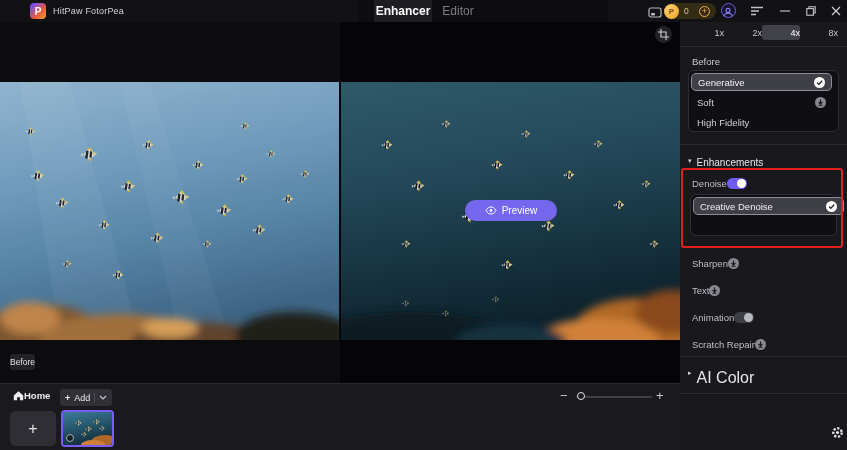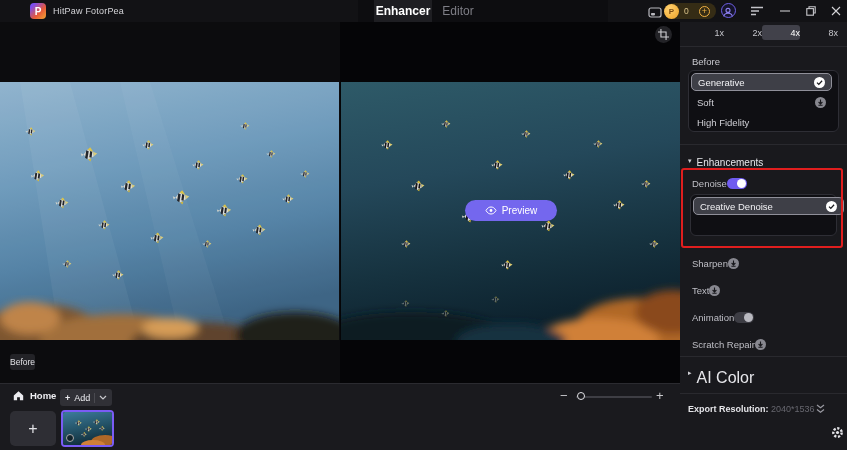--- a/index.html
+++ b/index.html
@@ -344,40 +344,31 @@
 
     <div class="divider" style="top:334px"></div>
 
     <div class="flex" style="position:absolute;left:8px;top:347px;gap:5px">
       <span style="font-size:7px;color:#cfcfd4">▸</span>
       <span style="font-size:16px;color:#e6e6ea">AI Color</span>
     </div>
 
     <div class="divider" style="top:371px"></div>
 
-    <div class="enhrow" style="top:380px;left:8px;width:151px">
-      <span style="color:#e4e4e8;font-weight:bold;font-size:9px">
-        <span>Export Resolution:</span>
-        <span style="color:#67676f;font-weight:normal">2040*1536</span>
-      </span>
-      <svg width="11" height="10" viewBox="0 0 11 10">
-        <path d="M2 1l3.5 2.8L9 1M2 5.5l3.5 2.8L9 5.5" fill="none" stroke="#9a9aa2" stroke-width="1.2"></path>
-      </svg>
-    </div>
 
     <div class="abs" style="left:151px;top:404px">
       <svg width="13" height="13" viewBox="0 0 13 13">
         <circle cx="6.5" cy="6.5" r="4.2" fill="none" stroke="#e4e4e8" stroke-width="2.4" stroke-dasharray="2.2 1.6"></circle>
         <circle cx="6.5" cy="6.5" r="1.6" fill="#e4e4e8"></circle>
       </svg>
     </div>
   </div>
 
   <div class="bottombar">
-    <div class="flex" style="position:absolute;left:13px;top:6px;gap:6px">
+    <div class="flex" style="position:absolute;left:13px;top:6px;">
       <svg width="11" height="11" viewBox="0 0 11 11">
         <path d="M0.8 5.6 L5.5 1.2 L10.2 5.6 V10.2 H6.9 V7.2 H4.1 V10.2 H0.8 Z" fill="#ececf0"></path>
       </svg>
       <span style="font-size:9.5px;font-weight:bold;color:#ececf0">Home</span>
     </div>
 
     <div class="addbtn">
       <span style="font-weight:bold">+</span>
         <span>Add</span>
       <div class="vline"></div>

